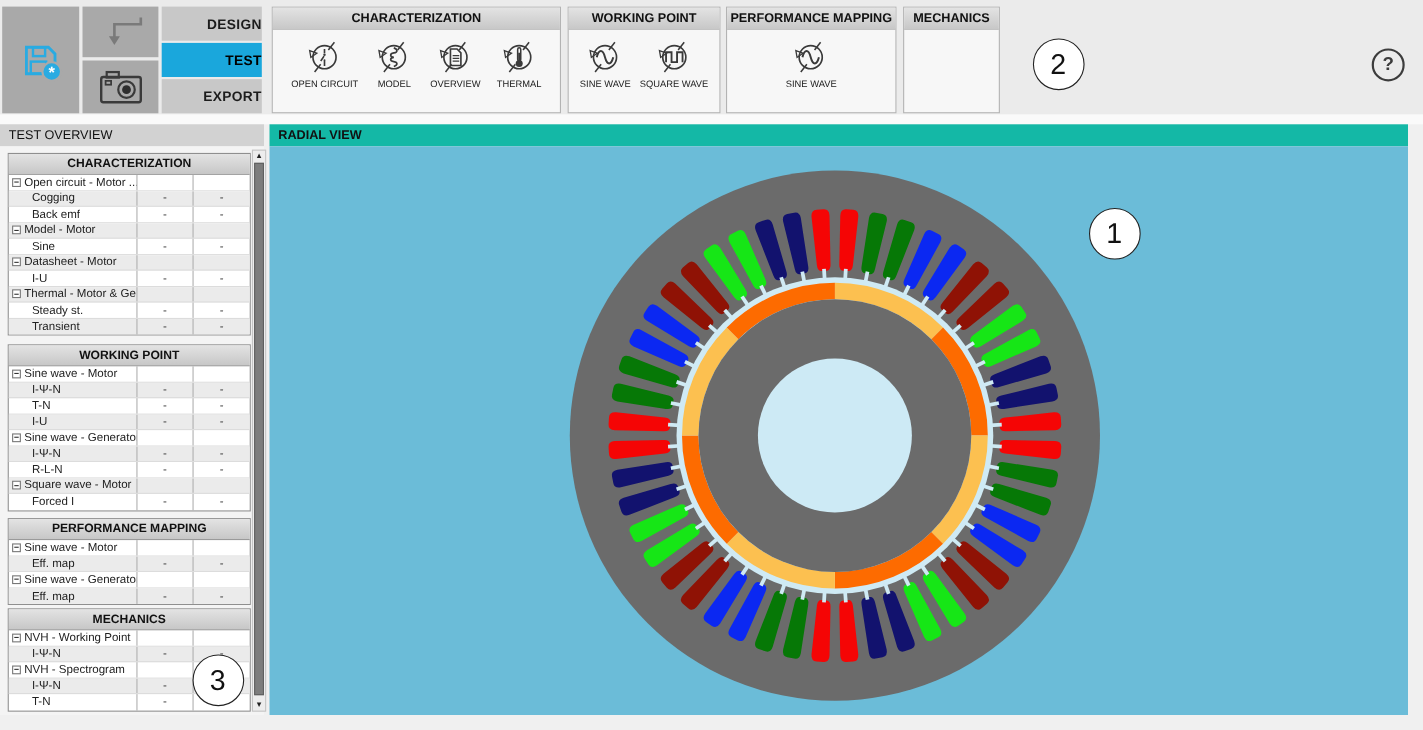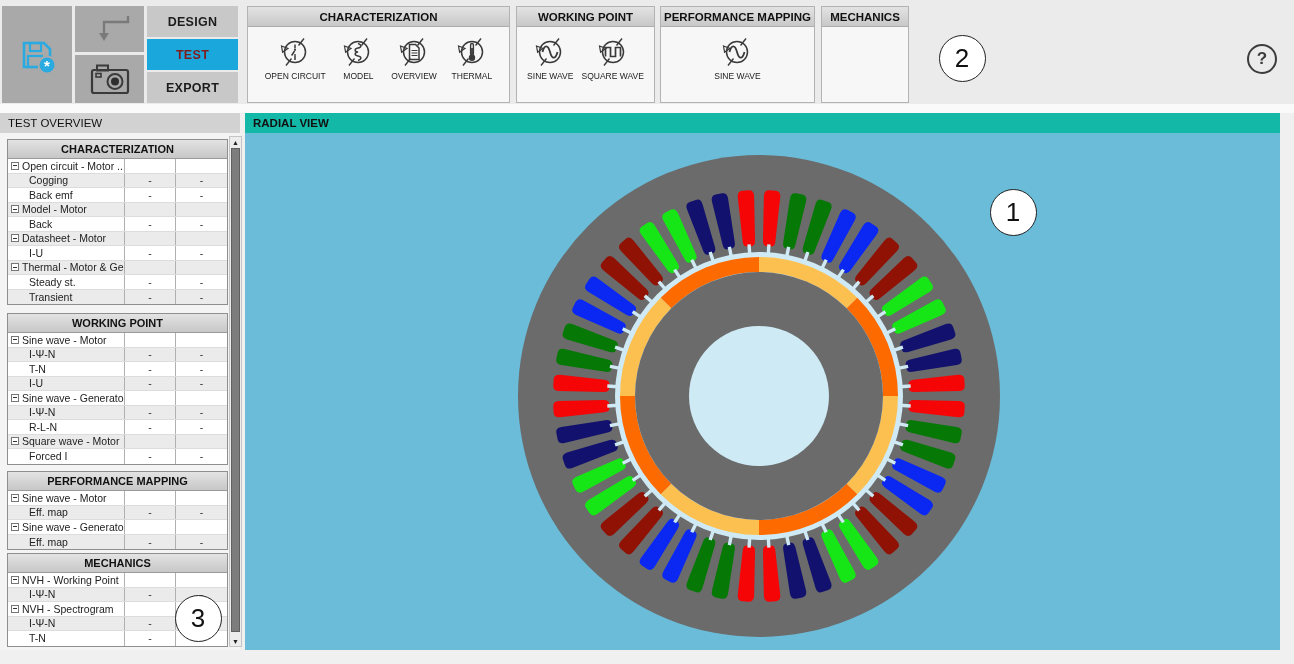--- a/index.html
+++ b/index.html
@@ -5,22 +5,22 @@
   * { margin:0; padding:0; box-sizing:border-box; }
   html,body { width:1294px; height:664px; overflow:hidden; background:#f0f0f0;
     font-family:"Liberation Sans","DejaVu Sans",sans-serif; }
   .abs { position:absolute; }
 
   
   #toolbar { left:0; top:0; width:1294px; height:104px; background:#ebebeb; }
   .sq-btn { background:#a9a9a9; display:flex; align-items:center; justify-content:center; cursor:pointer; }
   #tabs { left:147px; top:6px; width:91px; height:97px; display:flex; flex-direction:column; gap:2px; }
   .tab { flex:1; background:#c8c8c8; color:#1c1c1c; font-size:12.5px; font-weight:bold;
-    display:flex; align-items:center; justify-content:center; letter-spacing:.3px; cursor:pointer; }
-  .tab.active { background:#1aa7dc; color:#7f1d1d; }
+    display:flex; align-items:center; justify-content:flex-end; letter-spacing:.3px; cursor:pointer; }
+  .tab.active { background:#1aa7dc; color:#000000; }
 
   .panel { position:absolute; top:6px; height:97px; background:#f7f7f7; border:1px solid #b3b3b3; }
   .panel-header { height:20px; background:linear-gradient(#e3e3e3,#c8c8c8); border-bottom:1px solid #adadad;
     font-size:11.5px; font-weight:bold; color:#111; display:flex; align-items:center; justify-content:center; }
   .panel-body { height:60px; display:flex; align-items:center; justify-content:space-evenly; padding:17px 2px; }
   .tool-btn { display:flex; flex-direction:column; align-items:center; gap:1px; cursor:pointer; }
   .tool-btn .lbl { font-size:8.5px; color:#222; white-space:nowrap; }
 
   #help { left:1247px; top:44px; width:30px; height:30px; border:2.5px solid #3c3c3c; border-radius:50%;
     display:flex; align-items:center; justify-content:center; font-weight:bold; font-size:17px; color:#3c3c3c; cursor:pointer; }
@@ -238,21 +238,21 @@
             <span class="exp">
               <i></i>
             </span>
             <span>Model - Motor</span>
           </div>
           <div class="c-val v1"></div>
           <div class="c-val"></div>
         </div>
         <div class="ov-row">
           <div class="c-label child">
-            <span>Back</span>
+            <span>Sine</span>
           </div>
           <div class="c-val v1">-</div>
           <div class="c-val">-</div>
         </div>
         <div class="ov-row alt">
           <div class="c-label">
             <span class="exp">
               <i></i>
             </span>
             <span>Datasheet - Motor</span>

